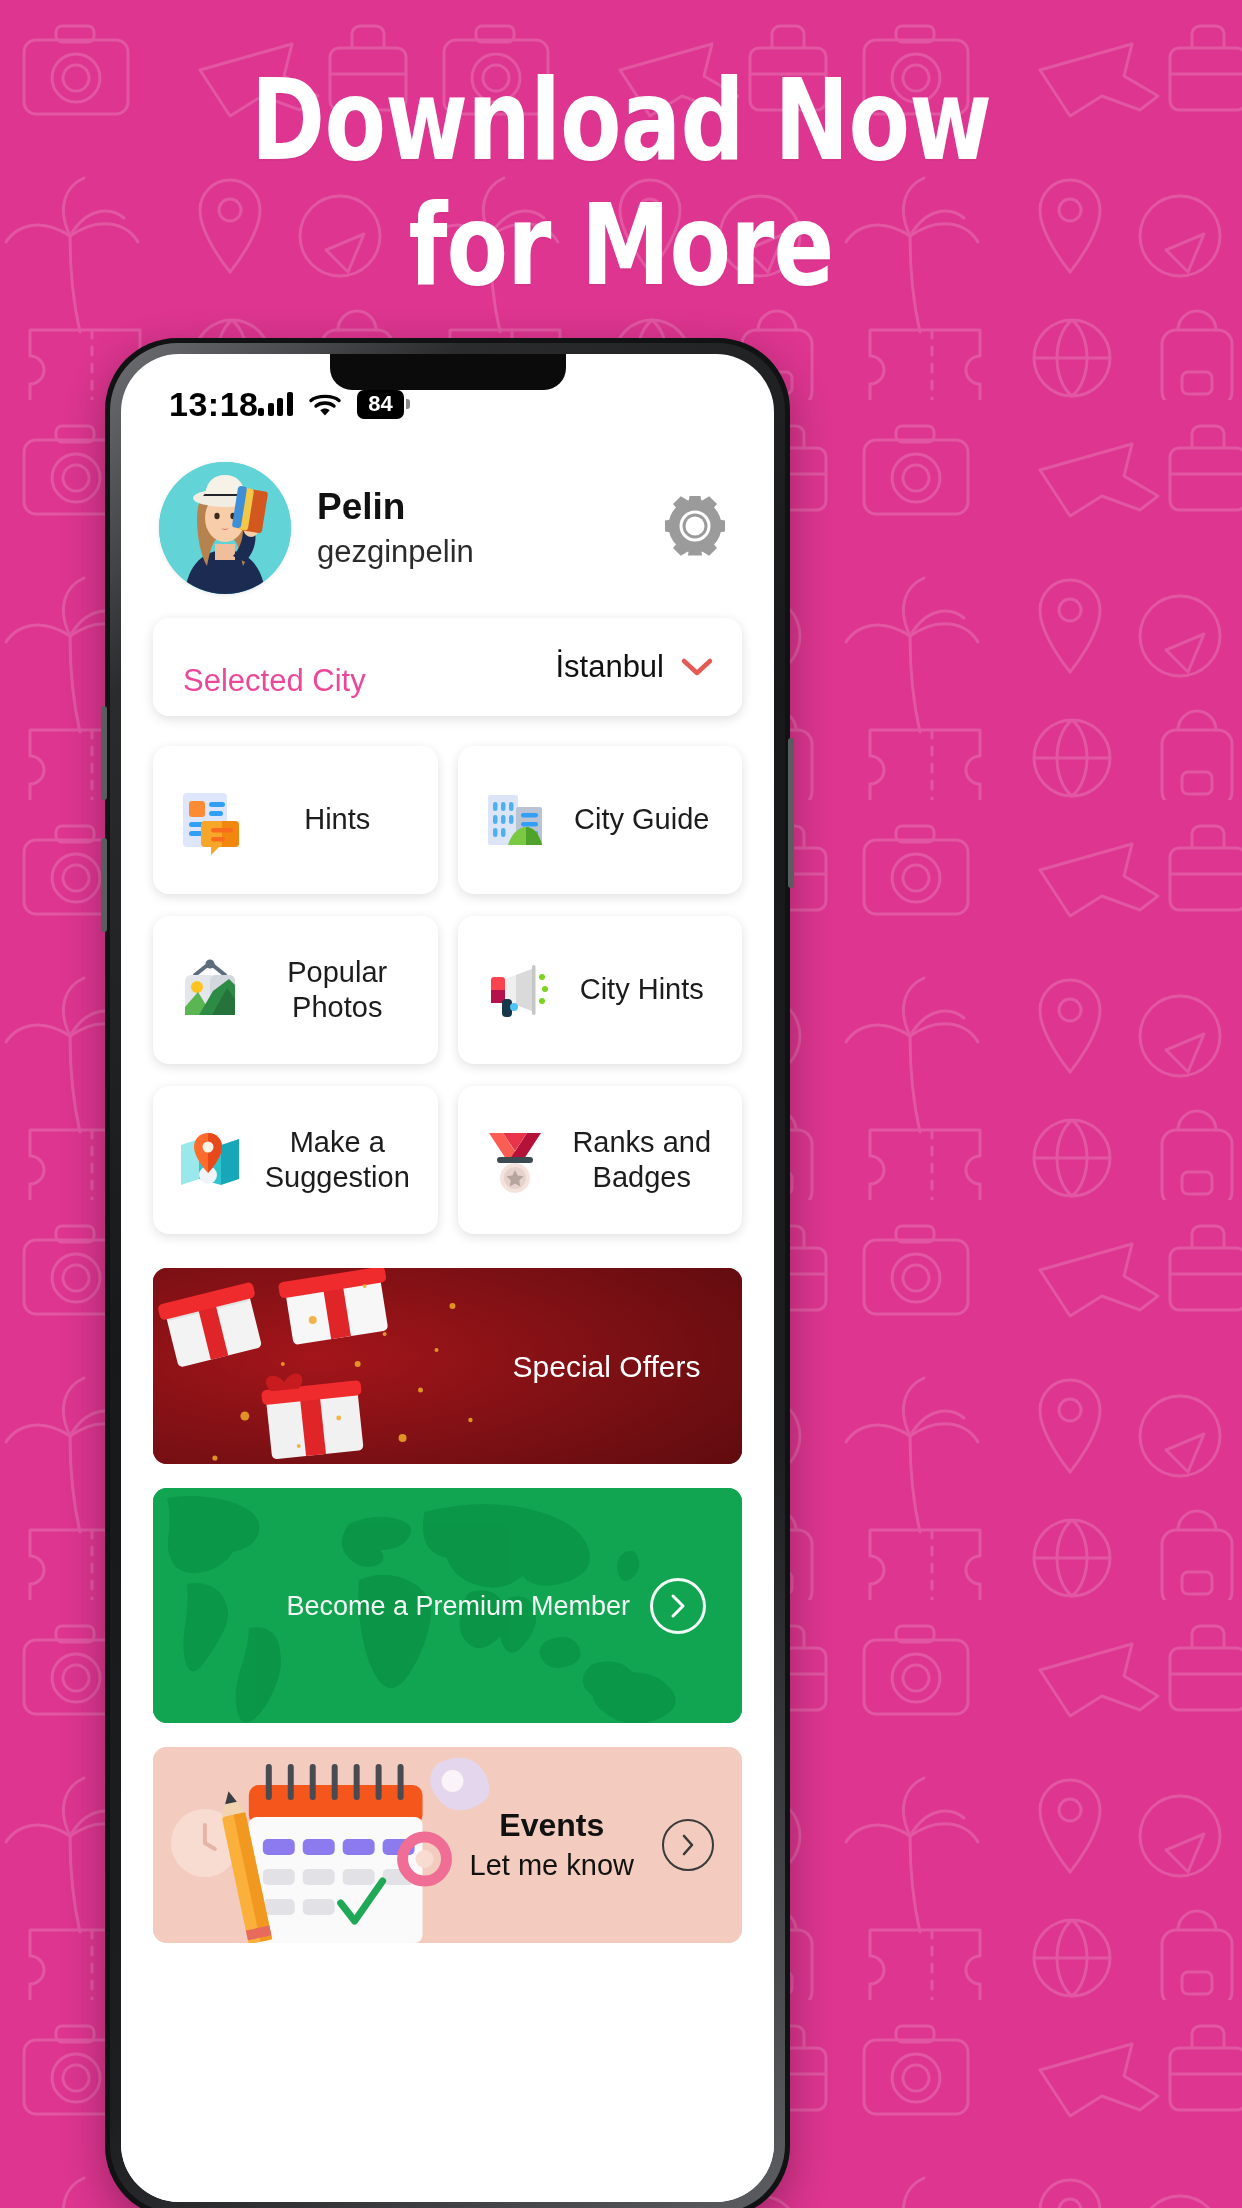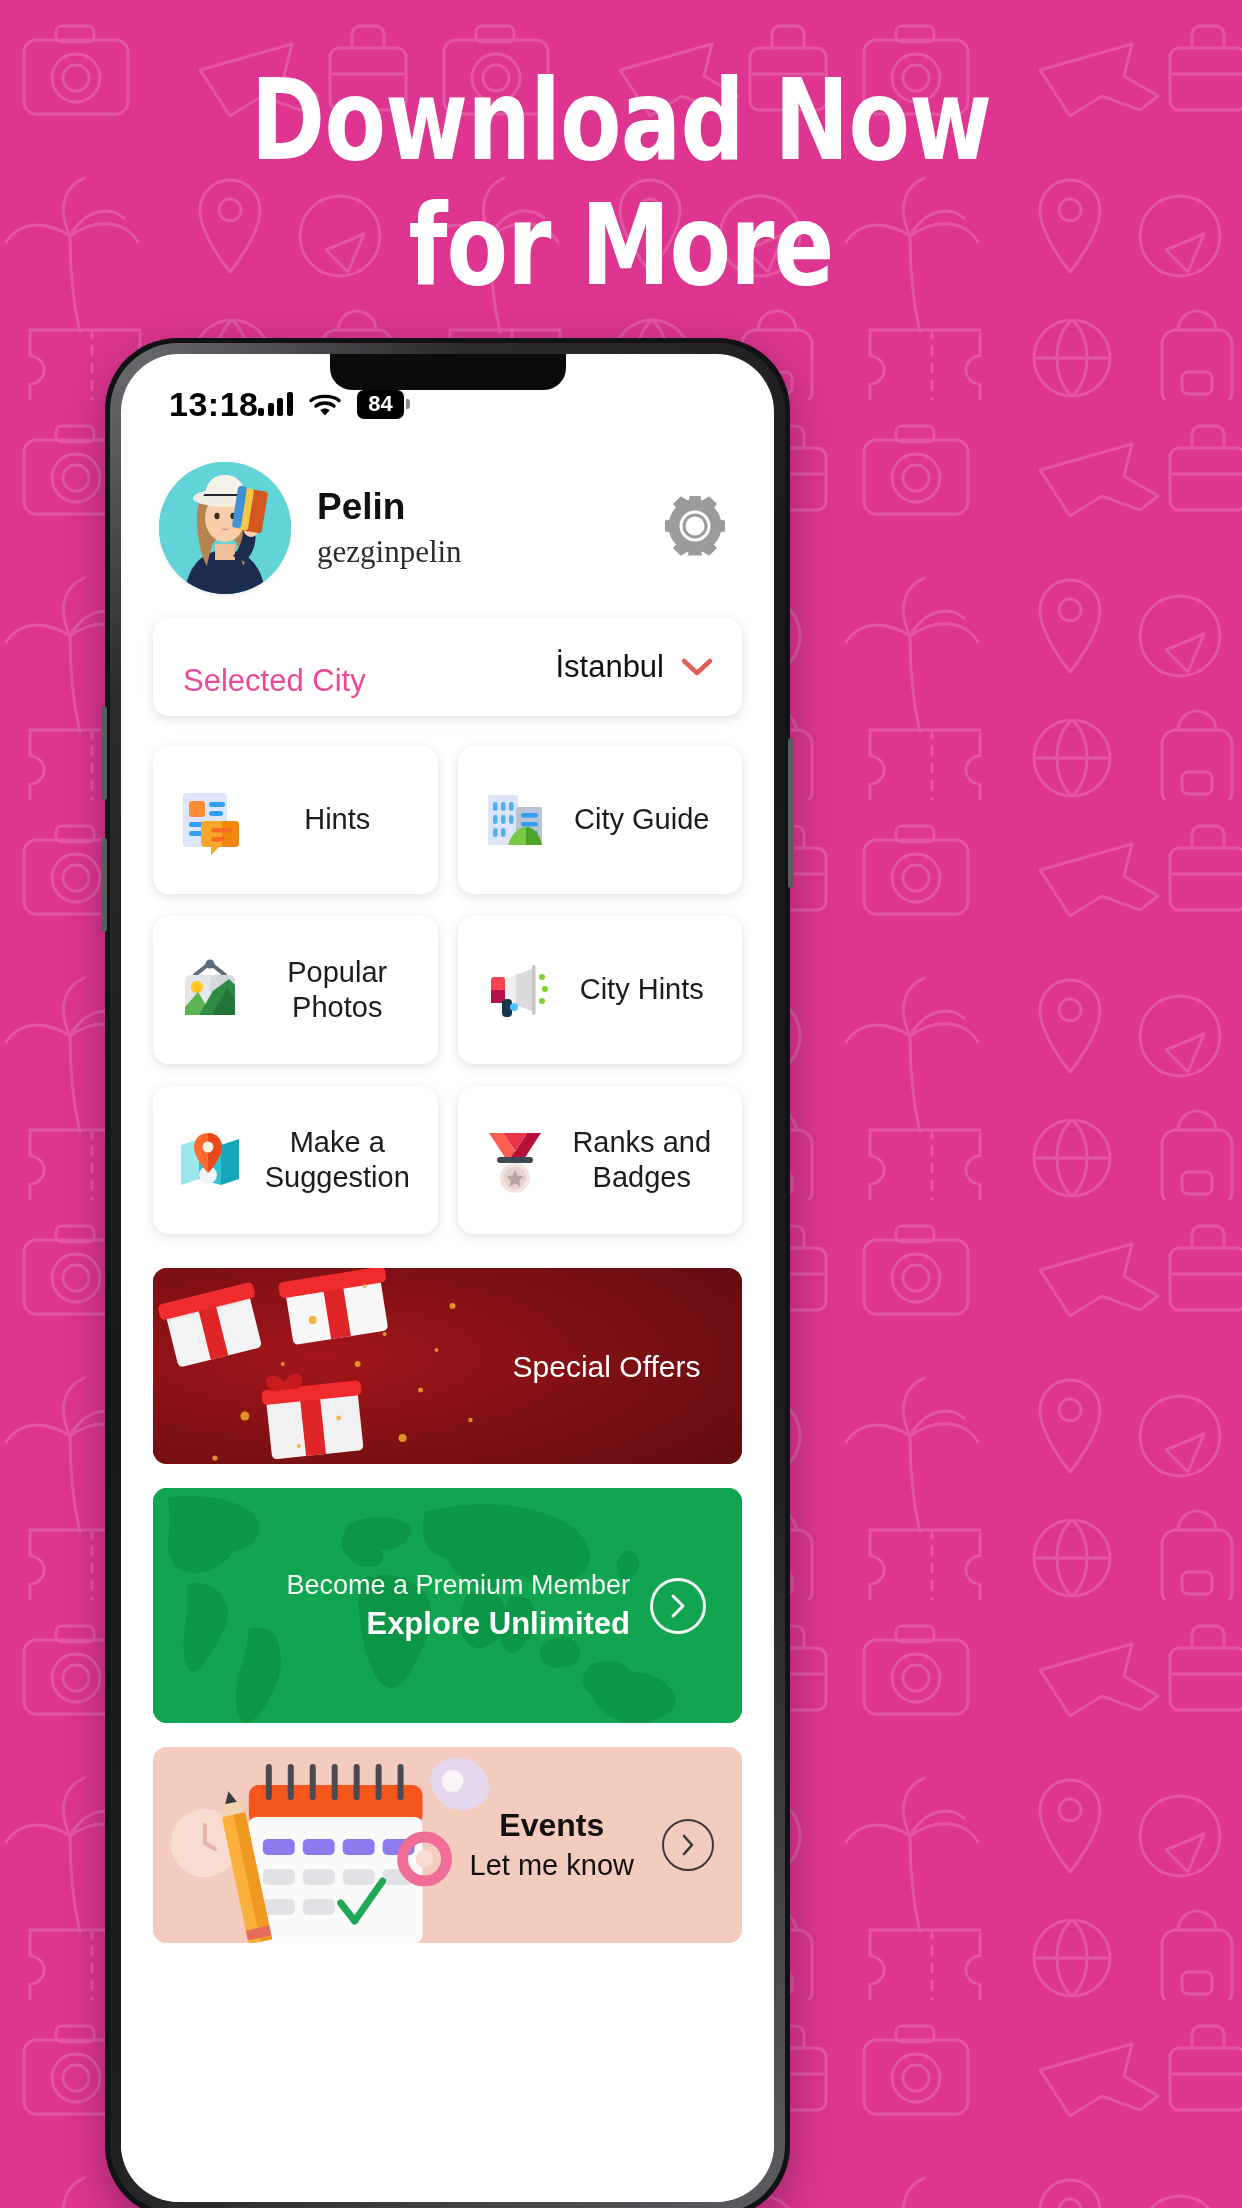--- a/index.html
+++ b/index.html
@@ -160,21 +160,20 @@
   .profile-name {
     font-size: 37px;
     font-weight: 700;
     color: #111;
     line-height: 1.15;
   }
   .profile-handle {
     font-size: 31px;
     color: #2b2b2b;
     margin-top: 5px;
-    font-family: Liberation Serif, serif;
   }
   .gear { flex: 0 0 auto; margin-right: 6px; }
 
   
   .city-card {
     margin: 2px 32px 0 32px;
     background: #fff;
     border-radius: 16px;
     box-shadow: 0 3px 12px rgba(0,0,0,0.13);
     height: 98px;
@@ -627,21 +626,20 @@
               <path d="M396 152 q22 -8 30 6 q8 14 -10 20 q-18 6 -26 -6 q-8 -12 6 -20 z"></path>
               <path d="M440 176 q26 -8 40 8 q14 16 -6 26 q-20 10 -36 -4 q-16 -14 2 -30 z"></path>
 
               <path d="M452 190 q40 -14 62 6 q22 20 -6 34 q-28 14 -54 -4 q-26 -18 -2 -36 z"></path>
 
               <path d="M470 66 q12 -8 16 4 q4 12 -6 20 q-10 8 -14 -4 q-4 -12 4 -20 z"></path>
             </g>
           </svg>
           <div class="txt">
             <div class="prem-l1">Become a Premium Member</div>
-            <div class="prem-l2">Explore Unlimited</div>
           </div>
           <div class="circle-arrow">
             <svg width="24" height="28" viewBox="0 0 24 28">
               <path d="M7 4 L17 14 L7 24" fill="none" stroke="#fff" stroke-width="3" stroke-linecap="round" stroke-linejoin="round"></path>
             </svg>
           </div>
         </div>
 
         <div class="banner banner-events">
           <svg viewBox="0 0 590 196" preserveAspectRatio="none" style="position:absolute;inset:0;width:100%;height:100%">

